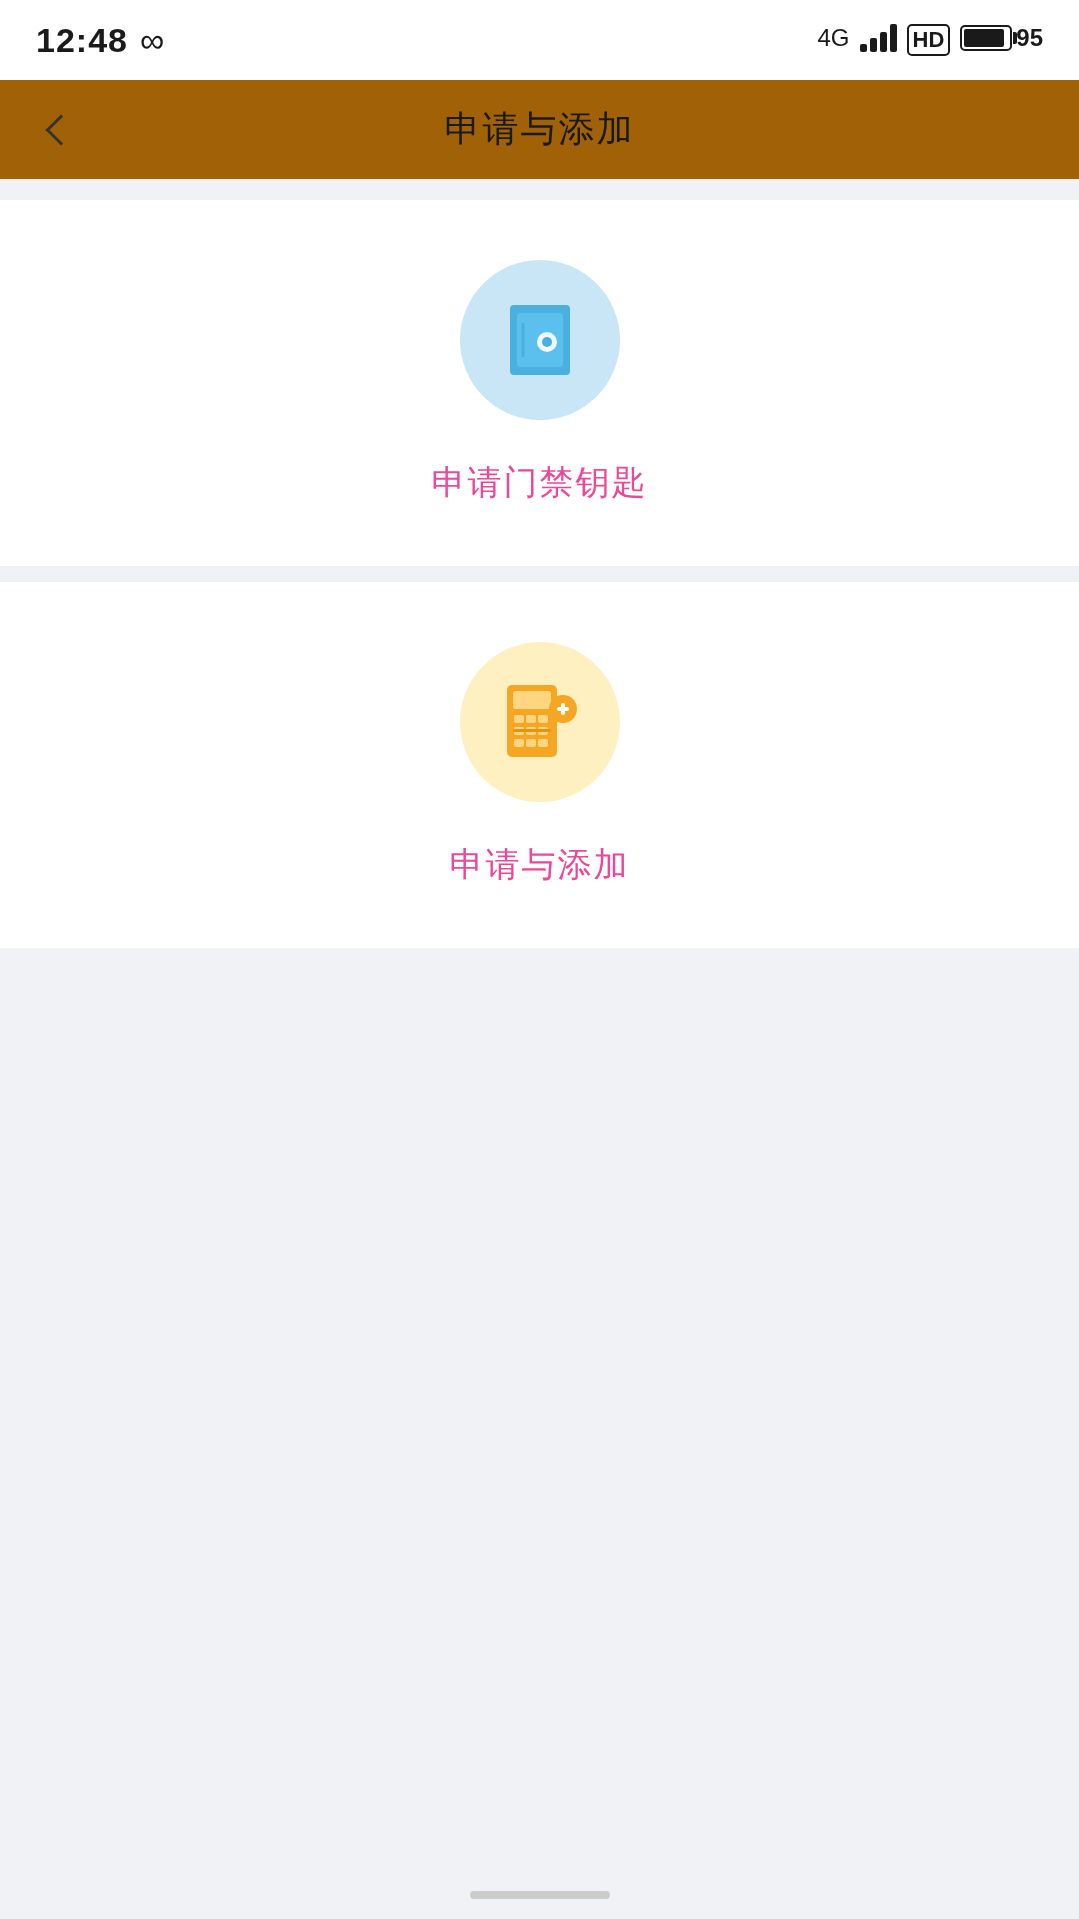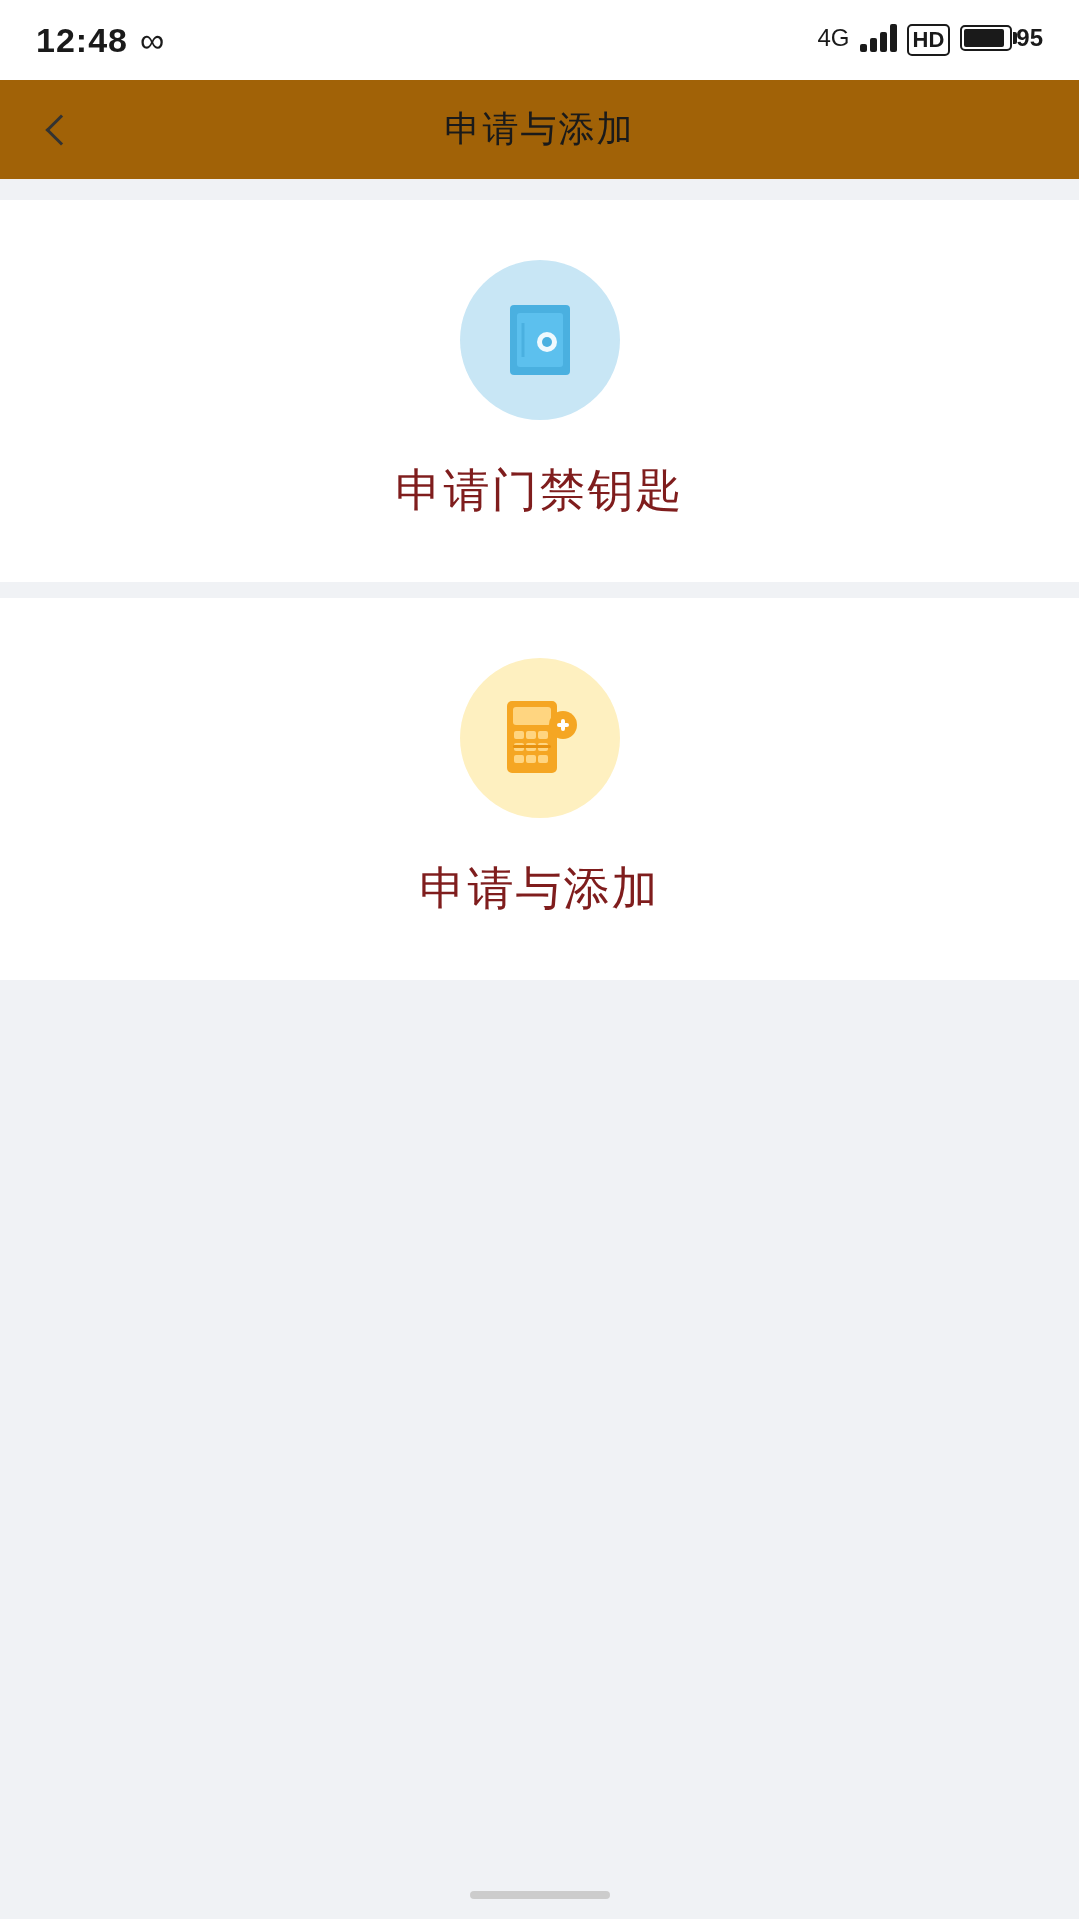--- a/index.html
+++ b/index.html
@@ -195,22 +195,22 @@
 
     .card-icon-container.blue {
       background-color: #c8e6f5;
     }
 
     .card-icon-container.yellow {
       background-color: #fef0c0;
     }
 
     .card-label {
-      font-size: 46px;
-      color: #7f1d1d;
+      font-size: 34px;
+      color: #ec4899;
       letter-spacing: 2px;
     }
 
     
     .door-icon-svg {
       width: 90px;
       height: 90px;
     }
 
     

